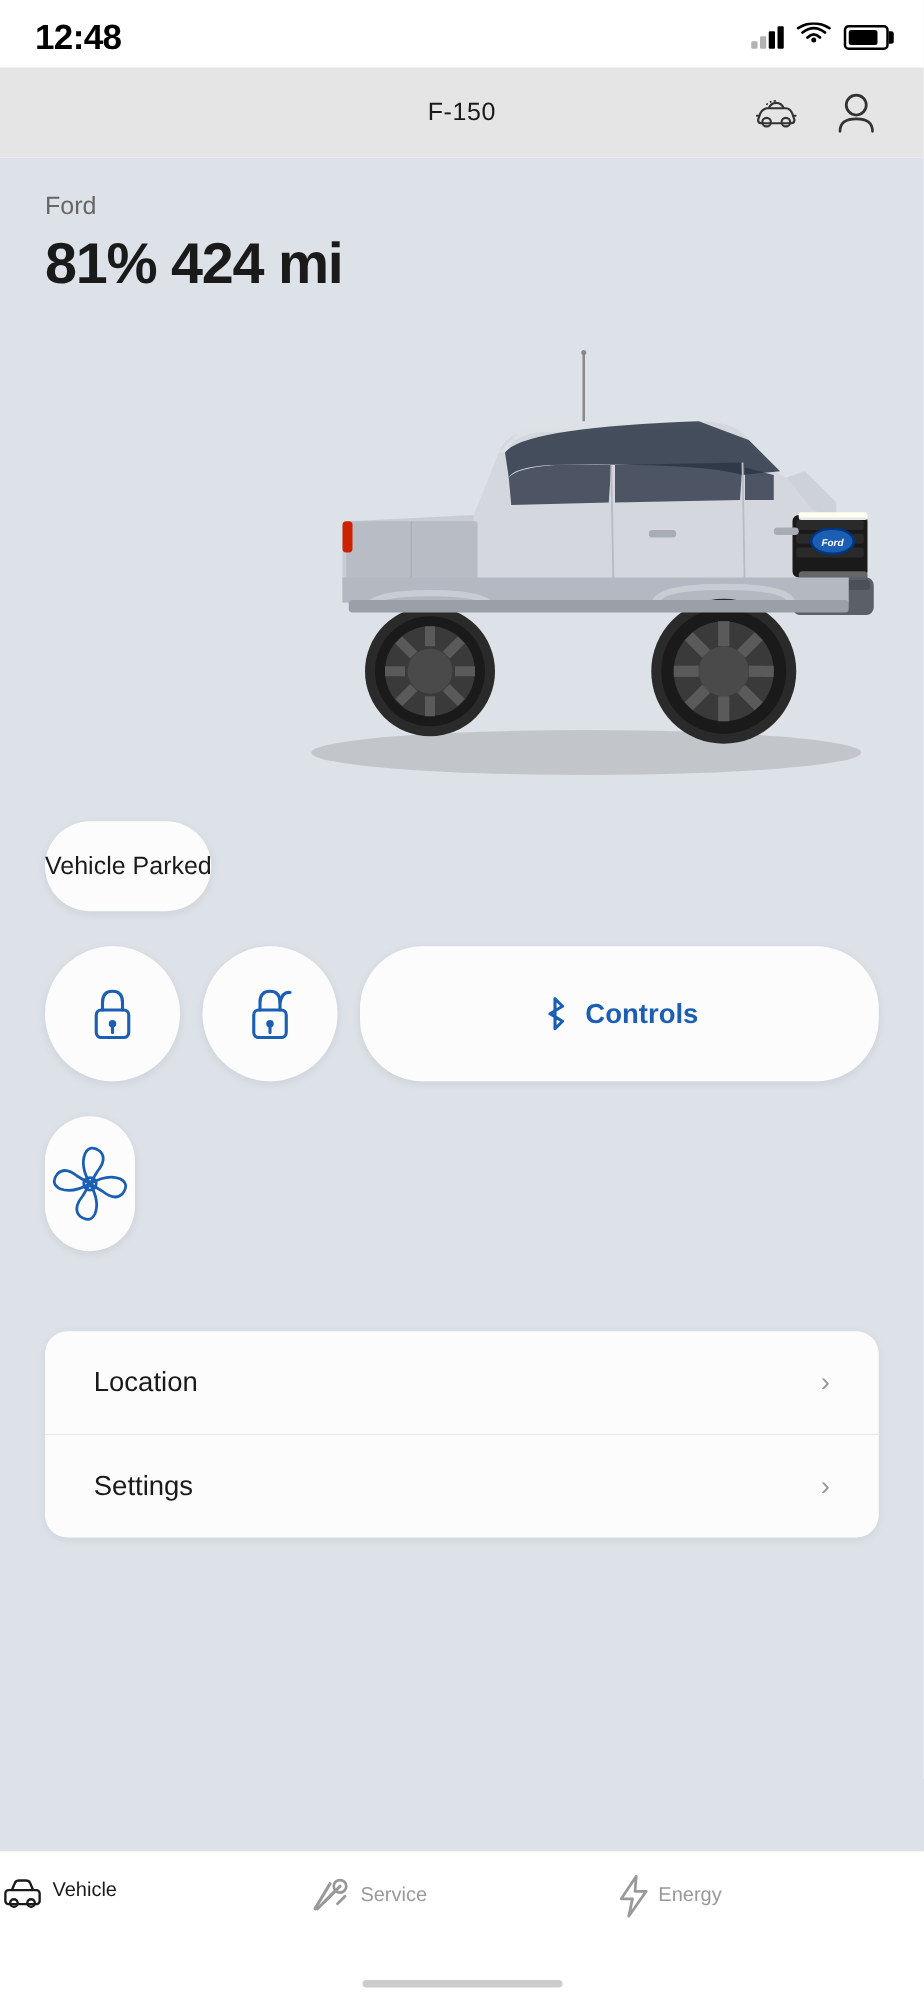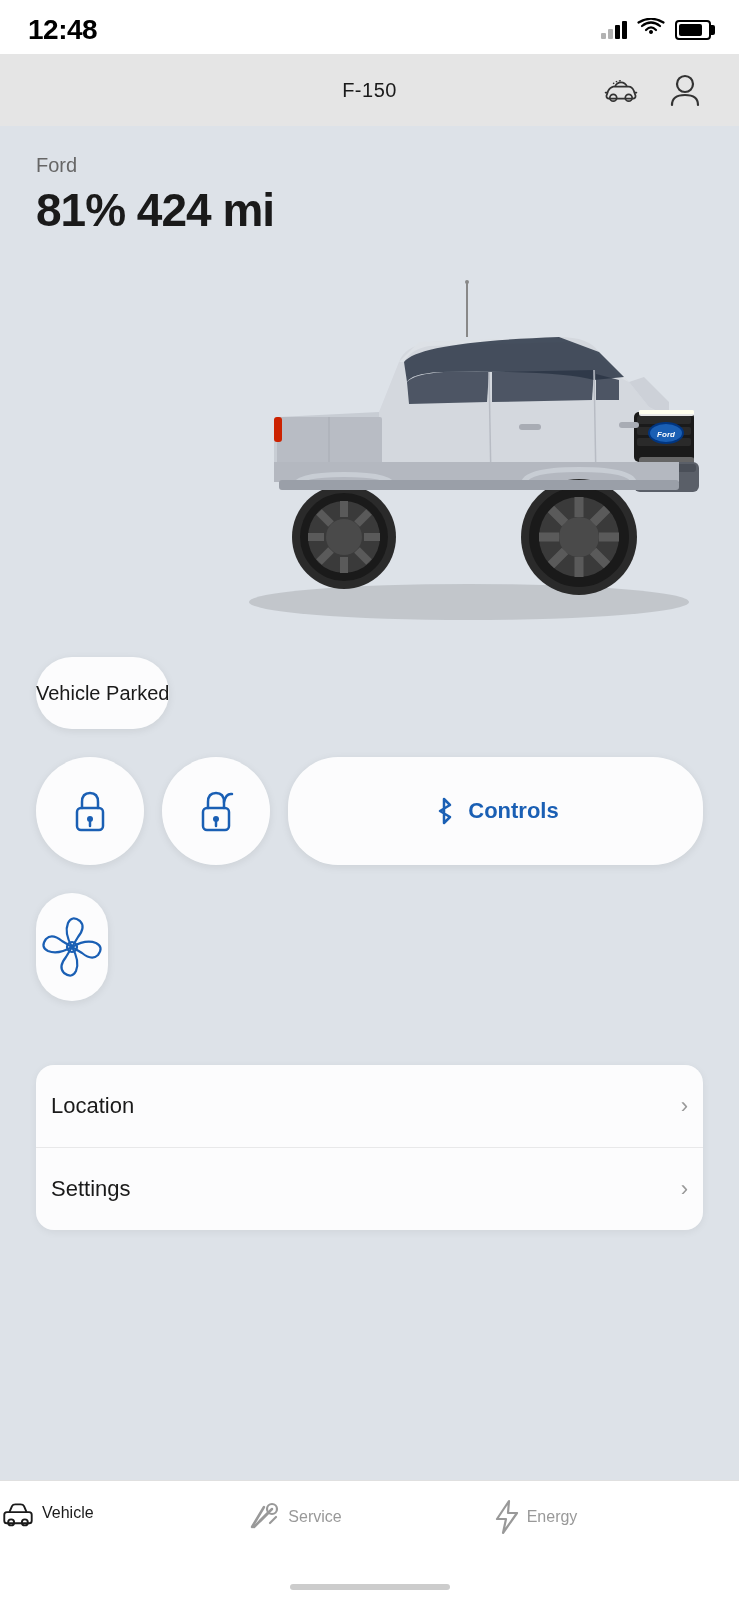--- a/index.html
+++ b/index.html
@@ -194,21 +194,21 @@
       margin: 0 36px;
       background: rgba(255,255,255,0.9);
       border-radius: 18px;
       overflow: hidden;
       box-shadow: 0 2px 8px rgba(0,0,0,0.06);
     }
     .list-item {
       display: flex;
       align-items: center;
       justify-content: space-between;
-      padding: 28px 15px;
+      padding: 28px 39px;
       cursor: pointer;
       background: transparent;
       border: none;
       width: 100%;
       text-align: left;
     }
     .list-item + .list-item {
       border-top: 1px solid rgba(0,0,0,0.08);
     }
     .list-item-text {

